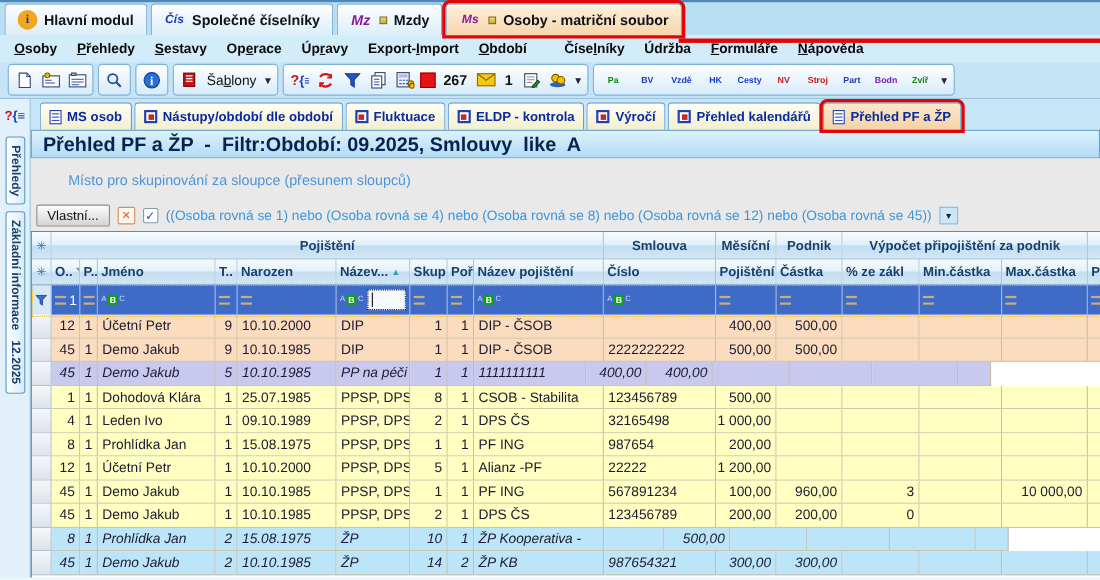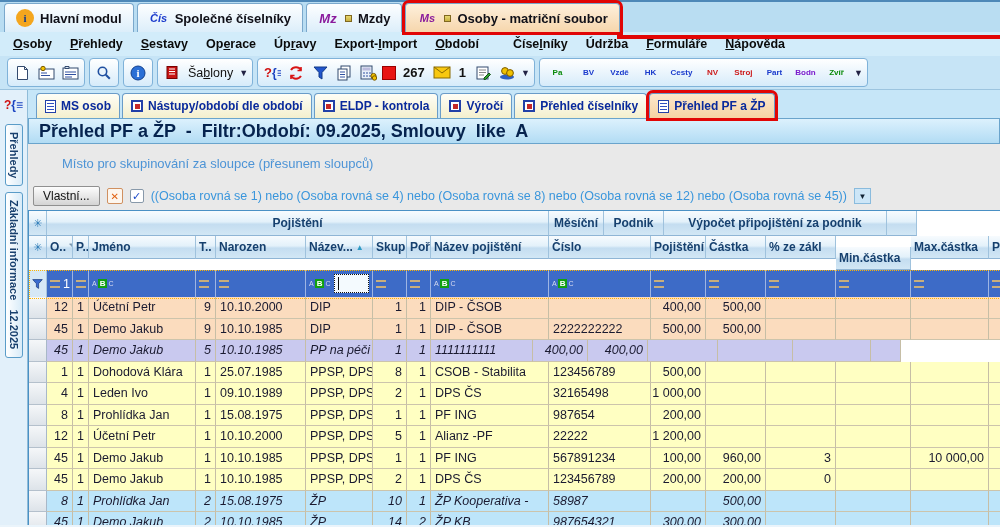--- a/index.html
+++ b/index.html
@@ -314,33 +314,39 @@
         <div class="vtabitem">
           <span class="sq-outer">
             <span class="sq-inner"></span>
           </span>
           <span>Nástupy/období dle období</span>
         </div>
         <div class="vtabitem">
           <span class="sq-outer">
             <span class="sq-inner"></span>
           </span>
+          <span>Fluktuace</span>
+        </div>
+        <div class="vtabitem">
+          <span class="sq-outer">
+            <span class="sq-inner"></span>
+          </span>
           <span>ELDP - kontrola</span>
         </div>
         <div class="vtabitem">
           <span class="sq-outer">
             <span class="sq-inner"></span>
           </span>
           <span>Výročí</span>
         </div>
         <div class="vtabitem">
           <span class="sq-outer">
             <span class="sq-inner"></span>
           </span>
-          <span>Přehled číselníky</span>
+          <span>Přehled kalendářů</span>
         </div>
         <div class="vtabitem active annotated">
           <span class="doc-icon">
             <i></i>
             <i></i>
             <i></i>
           </span>
           <span>Přehled PF a ŽP</span>
         </div>
       </div>
@@ -356,20 +362,21 @@
       <span class="xbtn">✕</span>
       <span class="cbx">✓</span>
       <span class="cond">((Osoba rovná se 1) nebo (Osoba rovná se 4) nebo (Osoba rovná se 8) nebo (Osoba rovná se 12) nebo (Osoba rovná se 45))</span>
       <span class="dropbox">▼</span>
     </div>
 
     <div class="grid" id="grid">
         <div class="grow">
           <div class="hcell grp corner" style="width: 18px;">✳</div>
           <div class="hcell grp" style="width: 502px;">Pojištění</div>
+          <div class="hcell grp" style="width: 102px;">Smlouva</div>
           <div class="hcell grp" style="width: 55px;">Měsíční</div>
           <div class="hcell grp" style="width: 60px;">Podnik</div>
           <div class="hcell grp" style="width: 223px;">Výpočet připojištění za podnik</div>
           <div class="hcell grp" style="width: 30px;"></div>
         </div>
         <div class="grow">
           <div class="hcell col corner" style="width: 18px;">✳</div>
           <div class="hcell col" style="width: 26px;">
             <span>O..</span>
             <span class="hfunnel">
@@ -408,21 +415,21 @@
           </div>
           <div class="hcell col" style="width: 55px;">
             <span>Pojištění</span>
           </div>
           <div class="hcell col" style="width: 60px;">
             <span>Částka</span>
           </div>
           <div class="hcell col" style="width: 70px;">
             <span>% ze zákl</span>
           </div>
-          <div class="hcell col" style="width: 75px; margin-top: 11px;">
+          <div class="hcell col" style="width: 75px;">
             <span>Min.částka</span>
           </div>
           <div class="hcell col" style="width: 78px;">
             <span>Max.částka</span>
           </div>
           <div class="hcell col" style="width: 30px;">
             <span>P</span>
           </div>
         </div>
         <div class="grow frow">
@@ -674,21 +681,20 @@
           <div class="dcell ind" style="width: 18px;"></div>
           <div class="dcell r" style="width: 26px;">8</div>
           <div class="dcell r" style="width: 16px;">1</div>
           <div class="dcell" style="width: 107px;">Prohlídka Jan</div>
           <div class="dcell r" style="width: 20px;">2</div>
           <div class="dcell" style="width: 90px;">15.08.1975</div>
           <div class="dcell" style="width: 67px;">ŽP</div>
           <div class="dcell r" style="width: 34px;">10</div>
           <div class="dcell r" style="width: 24px;">1</div>
           <div class="dcell" style="width: 118px;">ŽP Kooperativa -</div>
-          <div class="dcell" style="width: 102px;">58987</div>
           <div class="dcell r" style="width: 55px;"></div>
           <div class="dcell r" style="width: 60px;">500,00</div>
           <div class="dcell r" style="width: 70px;"></div>
           <div class="dcell r" style="width: 75px;"></div>
           <div class="dcell r" style="width: 78px;"></div>
           <div class="dcell" style="width: 30px;"></div>
         </div>
         <div class="grow row-blue row-italic">
           <div class="dcell ind" style="width: 18px;"></div>
           <div class="dcell r" style="width: 26px;">45</div>

